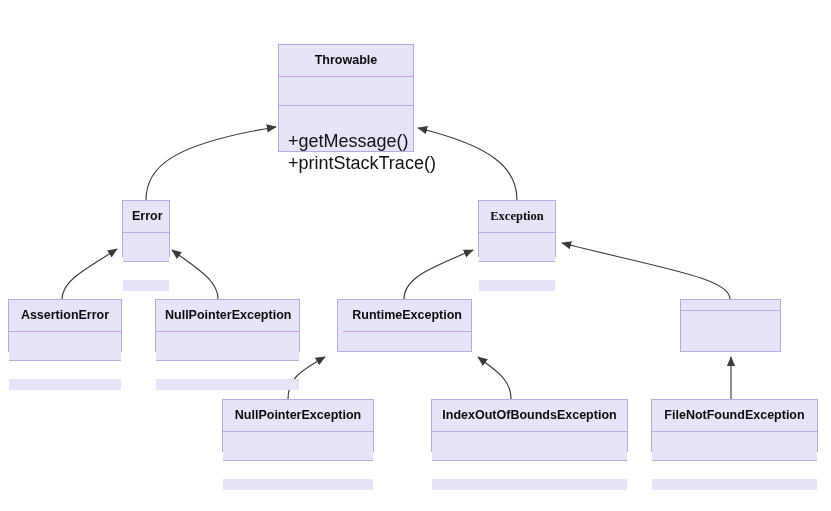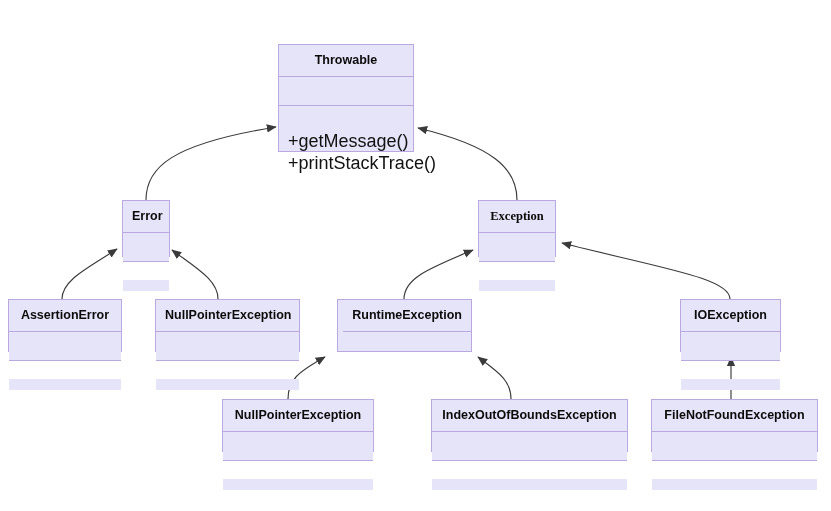--- a/index.html
+++ b/index.html
@@ -124,21 +124,20 @@
         <div class="uml-name">NullPointerException</div>
         <div class="uml-attrs"></div>
         <div class="uml-ops"></div>
       </div>
       <div class="uml-class" style="left: 337px; top: 299px; width: 135px; height: 53px; align-items: flex-end;">
         <div class="uml-name">RuntimeException</div>
         <div class="uml-attrs"></div>
         <div class="uml-ops"></div>
       </div>
       <div class="uml-class" style="left: 680px; top: 299px; width: 101px; height: 53px;">
-        <div class="uml-name">IOException</div>
         <div class="uml-attrs"></div>
         <div class="uml-ops"></div>
       </div>
       <div class="uml-class" style="left: 222px; top: 399px; width: 152px; height: 53px;">
         <div class="uml-name">NullPointerException</div>
         <div class="uml-attrs"></div>
         <div class="uml-ops"></div>
       </div>
       <div class="uml-class" style="left: 431px; top: 399px; width: 197px; height: 53px;">
         <div class="uml-name">IndexOutOfBoundsException</div>

